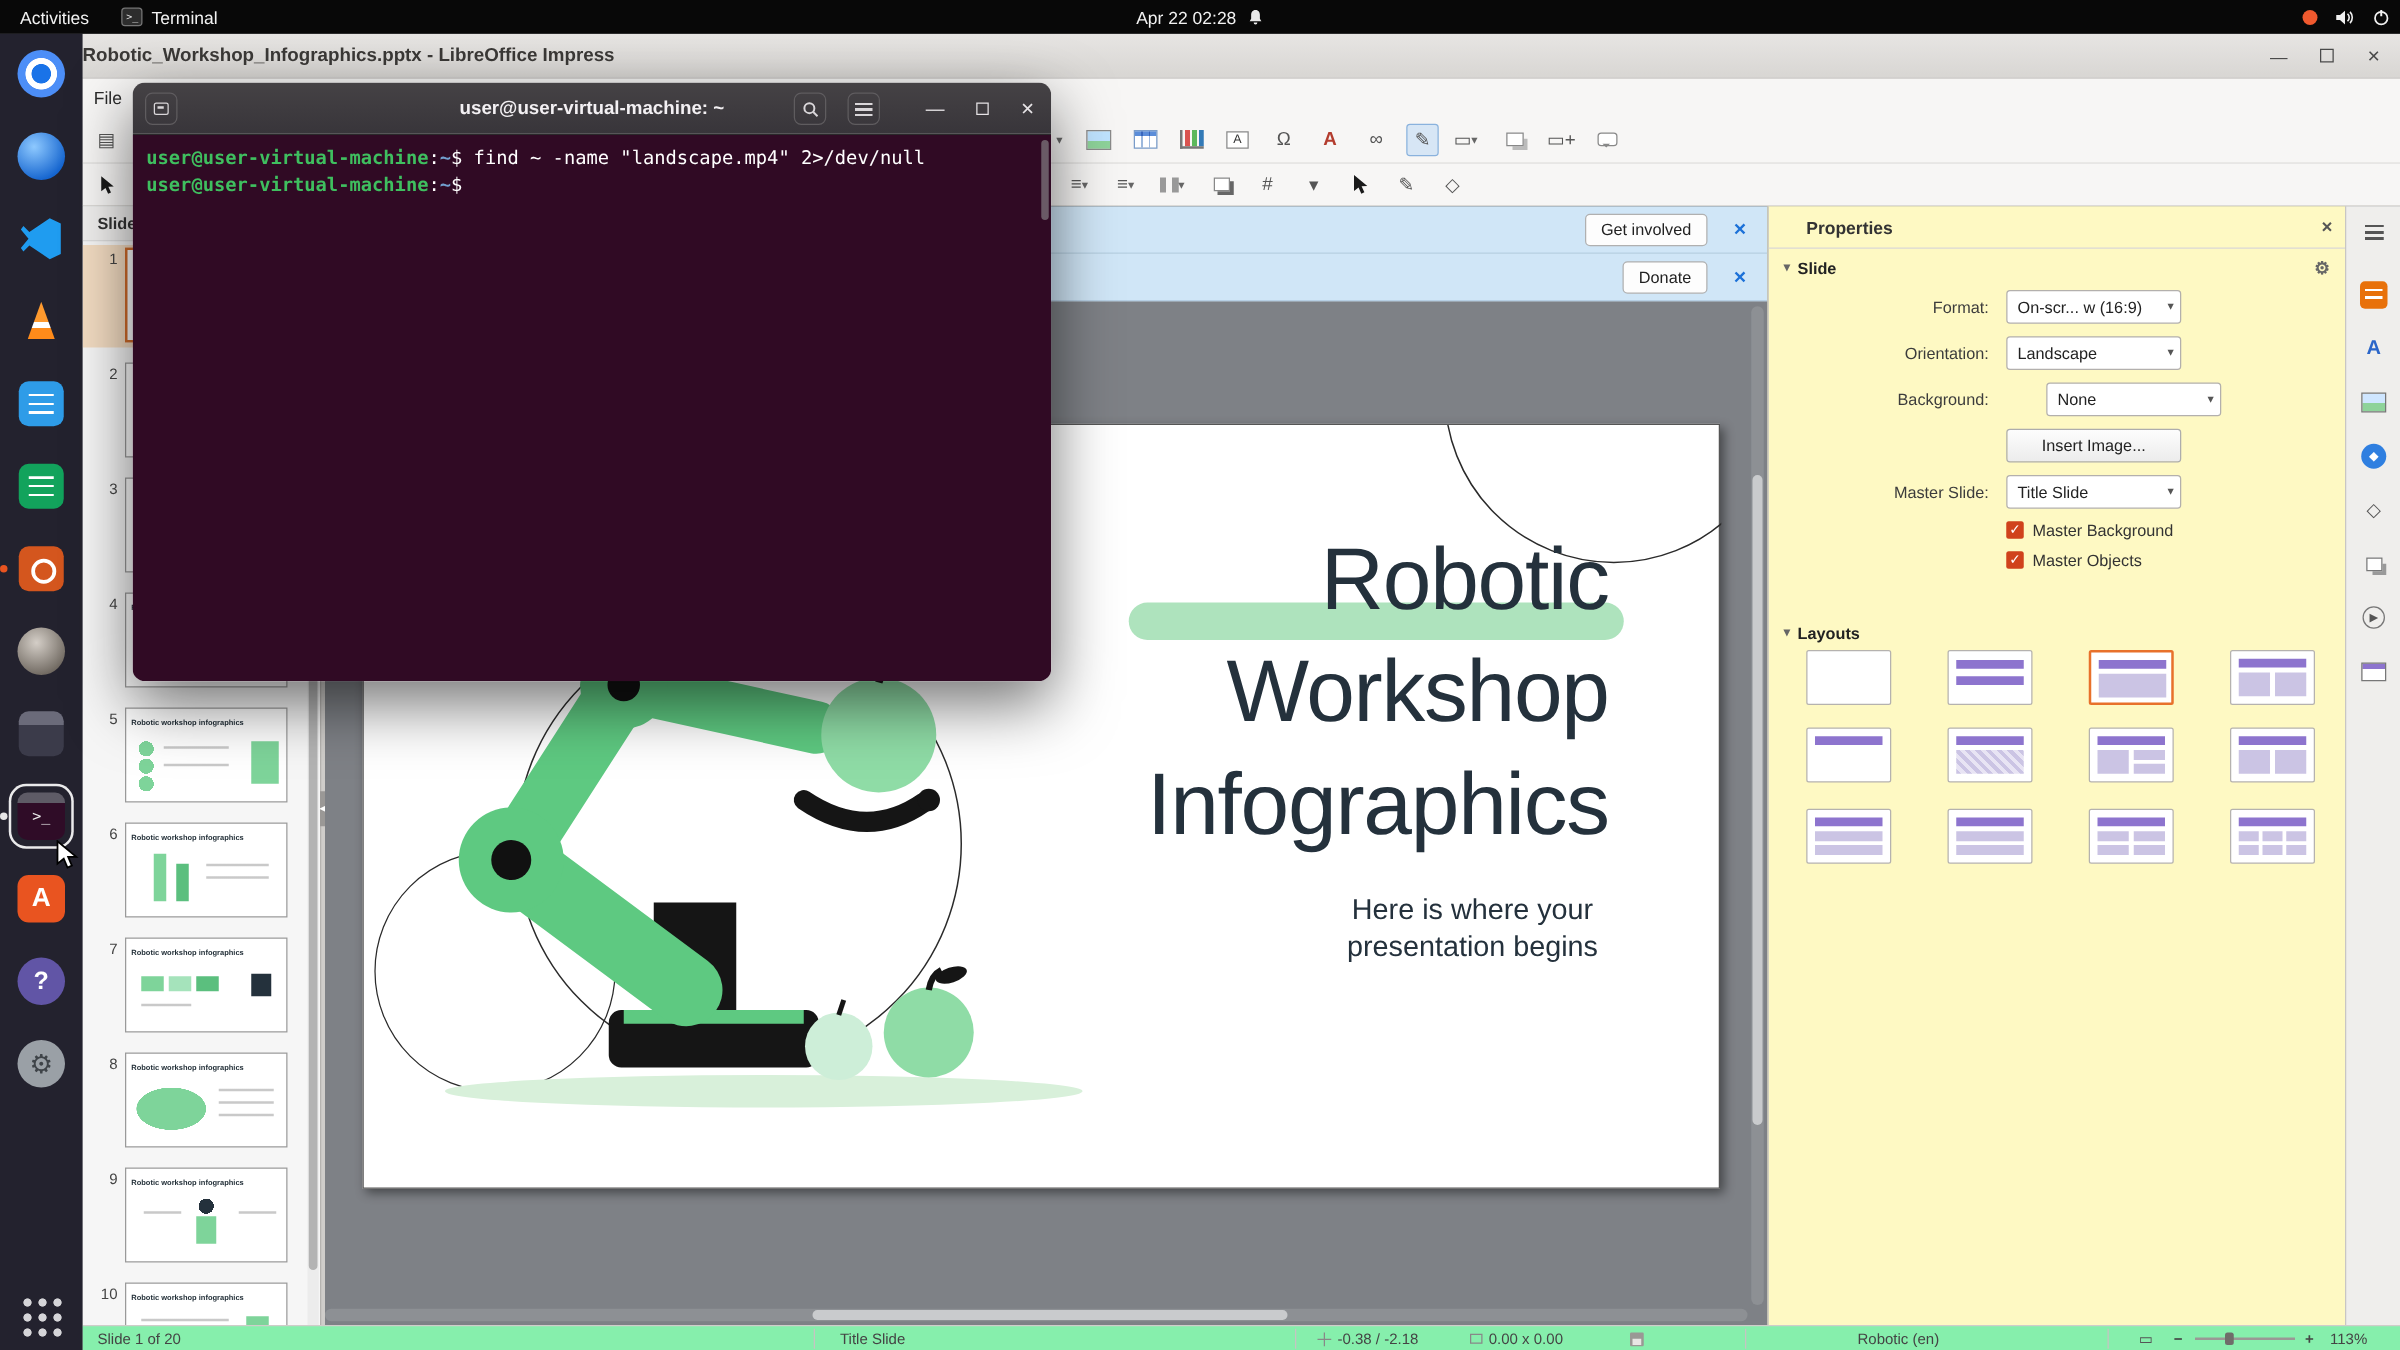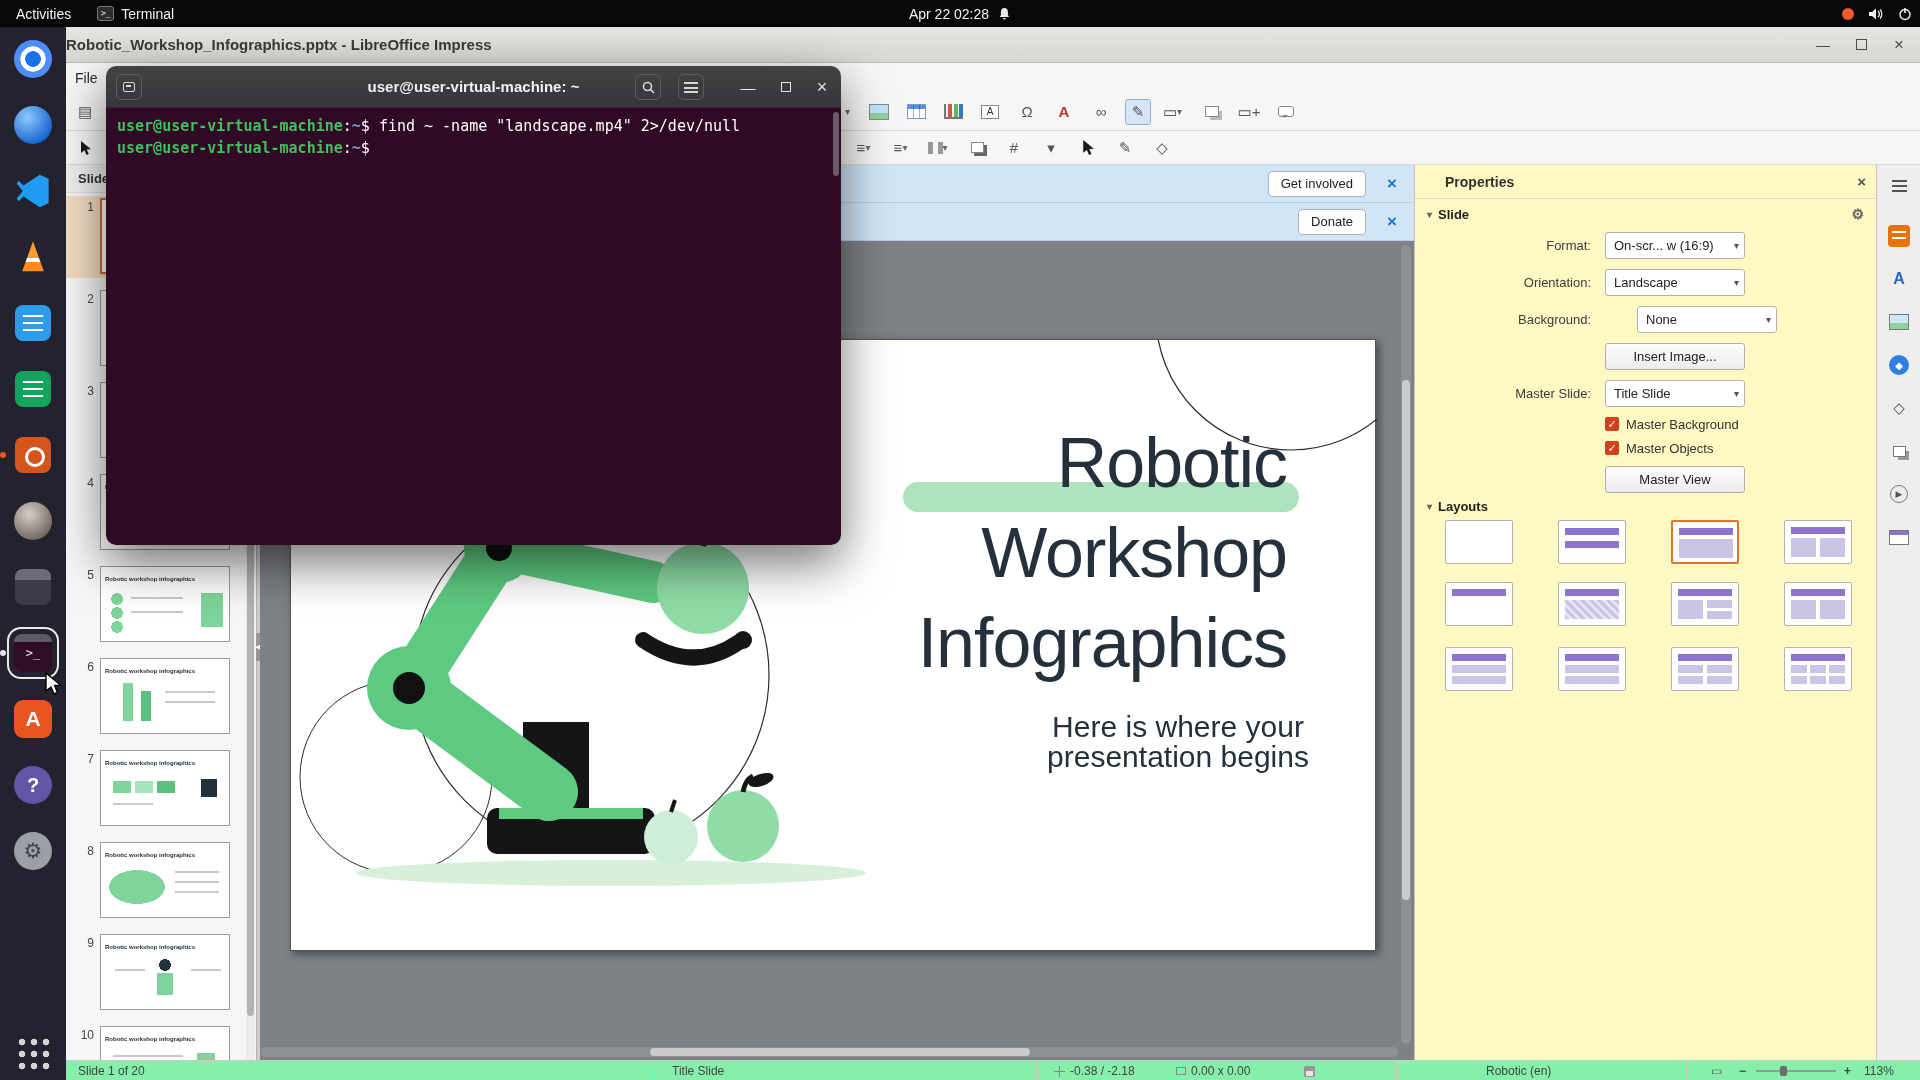--- a/index.html
+++ b/index.html
@@ -94,21 +94,21 @@
   .splithandle{position:absolute;left:190px;top:468px;width:4px;height:28px;background:#9a9896;color:#fff;font-size:7px;display:flex;align-items:center;justify-content:center;}
 
   
   .canvas{position:absolute;left:194px;top:0;width:1154px;height:100%;background:#7e8186;overflow:hidden;}
   .infobar{position:absolute;left:0;width:100%;height:38px;background:#d0e6f7;border-bottom:1px solid #b6cfe4;display:flex;align-items:center;padding:0 10px;gap:14px;}
   .ib-btn{margin-left:auto;height:26px;padding:0 12px;background:#fdfdfd;border:1px solid #b0b0b0;border-radius:4px;font-size:13px;color:#222;display:flex;align-items:center;}
   .ib-x{color:#1c71d8;font-weight:bold;font-size:17px;width:24px;text-align:center;}
   .slidecv{position:absolute;left:30px;top:174px;width:1086px;height:612px;background:#ffffff;border:1px solid #555;box-shadow:3px 3px 8px rgba(0,0,0,.45);}
   .swash{position:absolute;left:612px;top:142px;width:396px;height:30px;border-radius:16px;background:#aee3bd;}
   .stitle{position:absolute;right:88px;top:78px;text-align:right;font-size:70px;line-height:90px;font-weight:400;color:#24313c;letter-spacing:-1px;}
-  .ssub{position:absolute;left:737px;top:372px;width:300px;text-align:center;font-size:30px;line-height:30px;color:#24313c;font-weight:500;}
+  .ssub{position:absolute;left:737px;top:372px;width:300px;text-align:center;font-size:23px;line-height:30px;color:#24313c;font-weight:500;}
   .vscroll{position:absolute;right:3px;top:80px;bottom:16px;width:10px;background:#8d9094;border-radius:5px;}
   .vthumb{position:absolute;left:1px;width:8px;background:#c9cbcd;border-radius:4px;}
   .hscroll{position:absolute;left:0;right:16px;bottom:3px;height:10px;background:#8d9094;border-radius:5px;}
   .hthumb{position:absolute;top:1px;height:8px;background:#c9cbcd;border-radius:4px;}
 
   
   .props{position:absolute;left:1348px;top:0;width:462px;height:100%;background:#fef9c3;border-left:1px solid #c4c2c0;font-size:13px;color:#333;}
   .pr-header{height:34px;display:flex;align-items:center;padding:0 10px 0 30px;font-size:14px;font-weight:bold;border-bottom:1px solid #dad8d6;}
   .pr-x{margin-left:auto;color:#555;font-size:15px;}
   .sect{display:flex;align-items:center;padding:0 12px;height:26px;font-weight:bold;color:#222;}
@@ -483,23 +483,20 @@
             </span>
         </div>
         <div class="cbrow" style="top:248px;">
           <span class="cbox">✓</span>
           <span>Master Background</span>
         </div>
         <div class="cbrow" style="top:272px;">
           <span class="cbox">✓</span>
           <span>Master Objects</span>
         </div>
-        <div class="prow" style="top:300px;">
-          <span class="pbtn">Master View</span>
-        </div>
 
         <div class="sect" style="position:absolute;top:328px;left:0;width:100%;">
           <span>Layouts</span>
         </div>
 
         <div class="lt p1" style="left:30px;top:355px;">
             <i></i>
           </div>
         <div class="lt p2" style="left:143px;top:355px;">
             <i></i>

